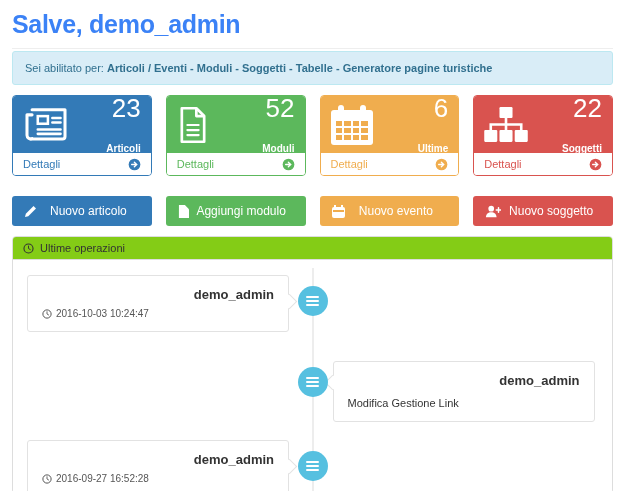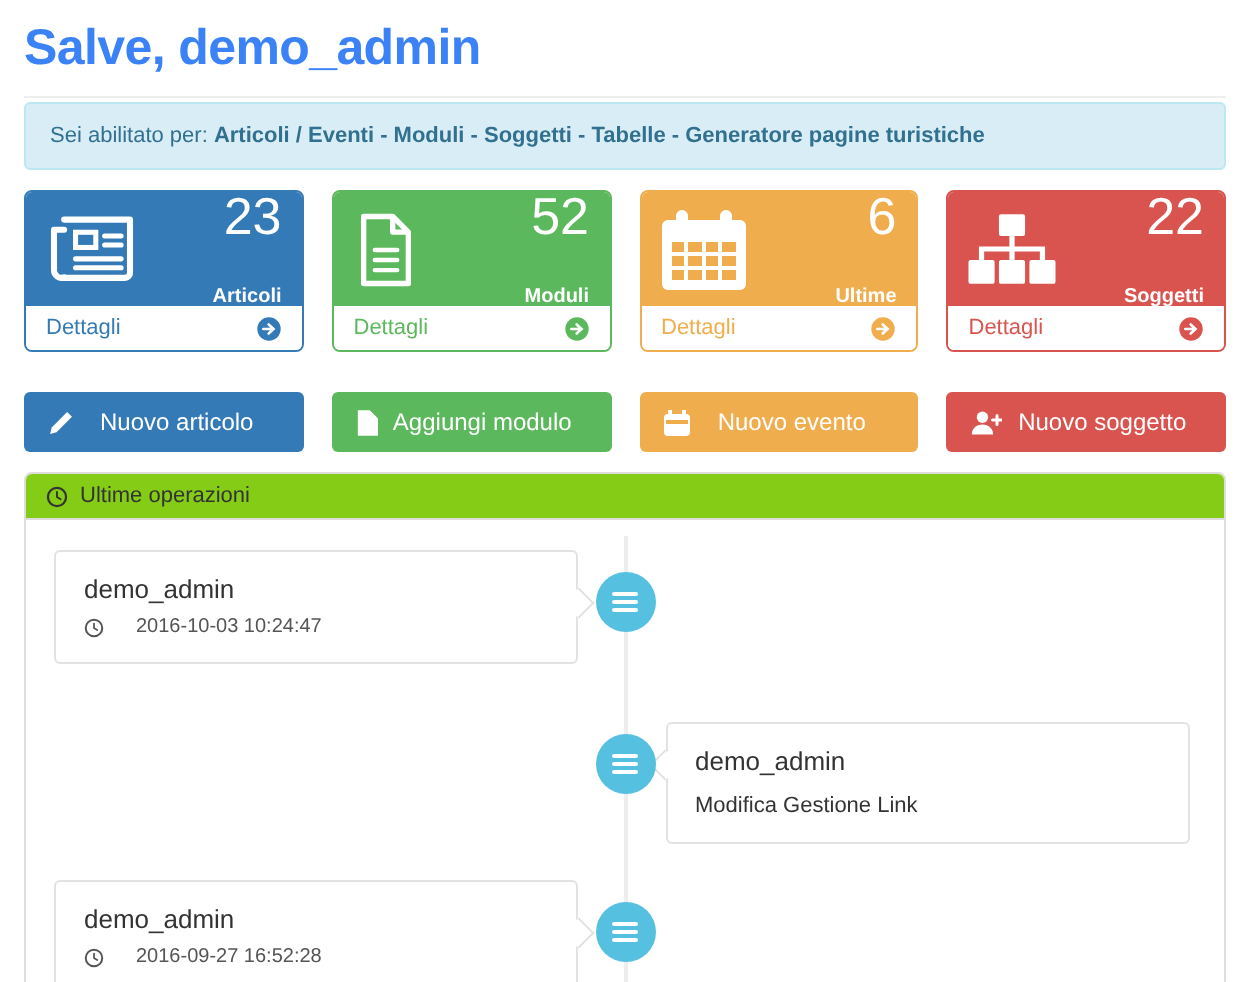--- a/index.html
+++ b/index.html
@@ -141,28 +141,28 @@
   .tl-card.left .tl-arrow {
     right: -6.5px;
     border-top: 1px solid #e2e2e2;
     border-right: 1px solid #e2e2e2;
   }
   .tl-card.right .tl-arrow {
     left: -6.5px;
     border-bottom: 1px solid #e2e2e2;
     border-left: 1px solid #e2e2e2;
   }
-  .tl-user { font-size: 13px; font-weight: 400; color: #333; }
+  .tl-user { font-size: 13px; font-weight: 700; color: #333; text-align: right; }
   .tl-time {
     margin-top: 6px;
     font-size: 10px;
     color: #555;
     display: flex;
     align-items: center;
-    gap: 16px;
+    gap: 4px;
   }
   .tl-action { margin-top: 9px; font-size: 11px; color: #333; }
   .tl-circle {
     position: absolute;
     left: calc(50% - 15px);
     width: 30px;
     height: 30px;
     border-radius: 50%;
     display: flex;
     flex-direction: column;

